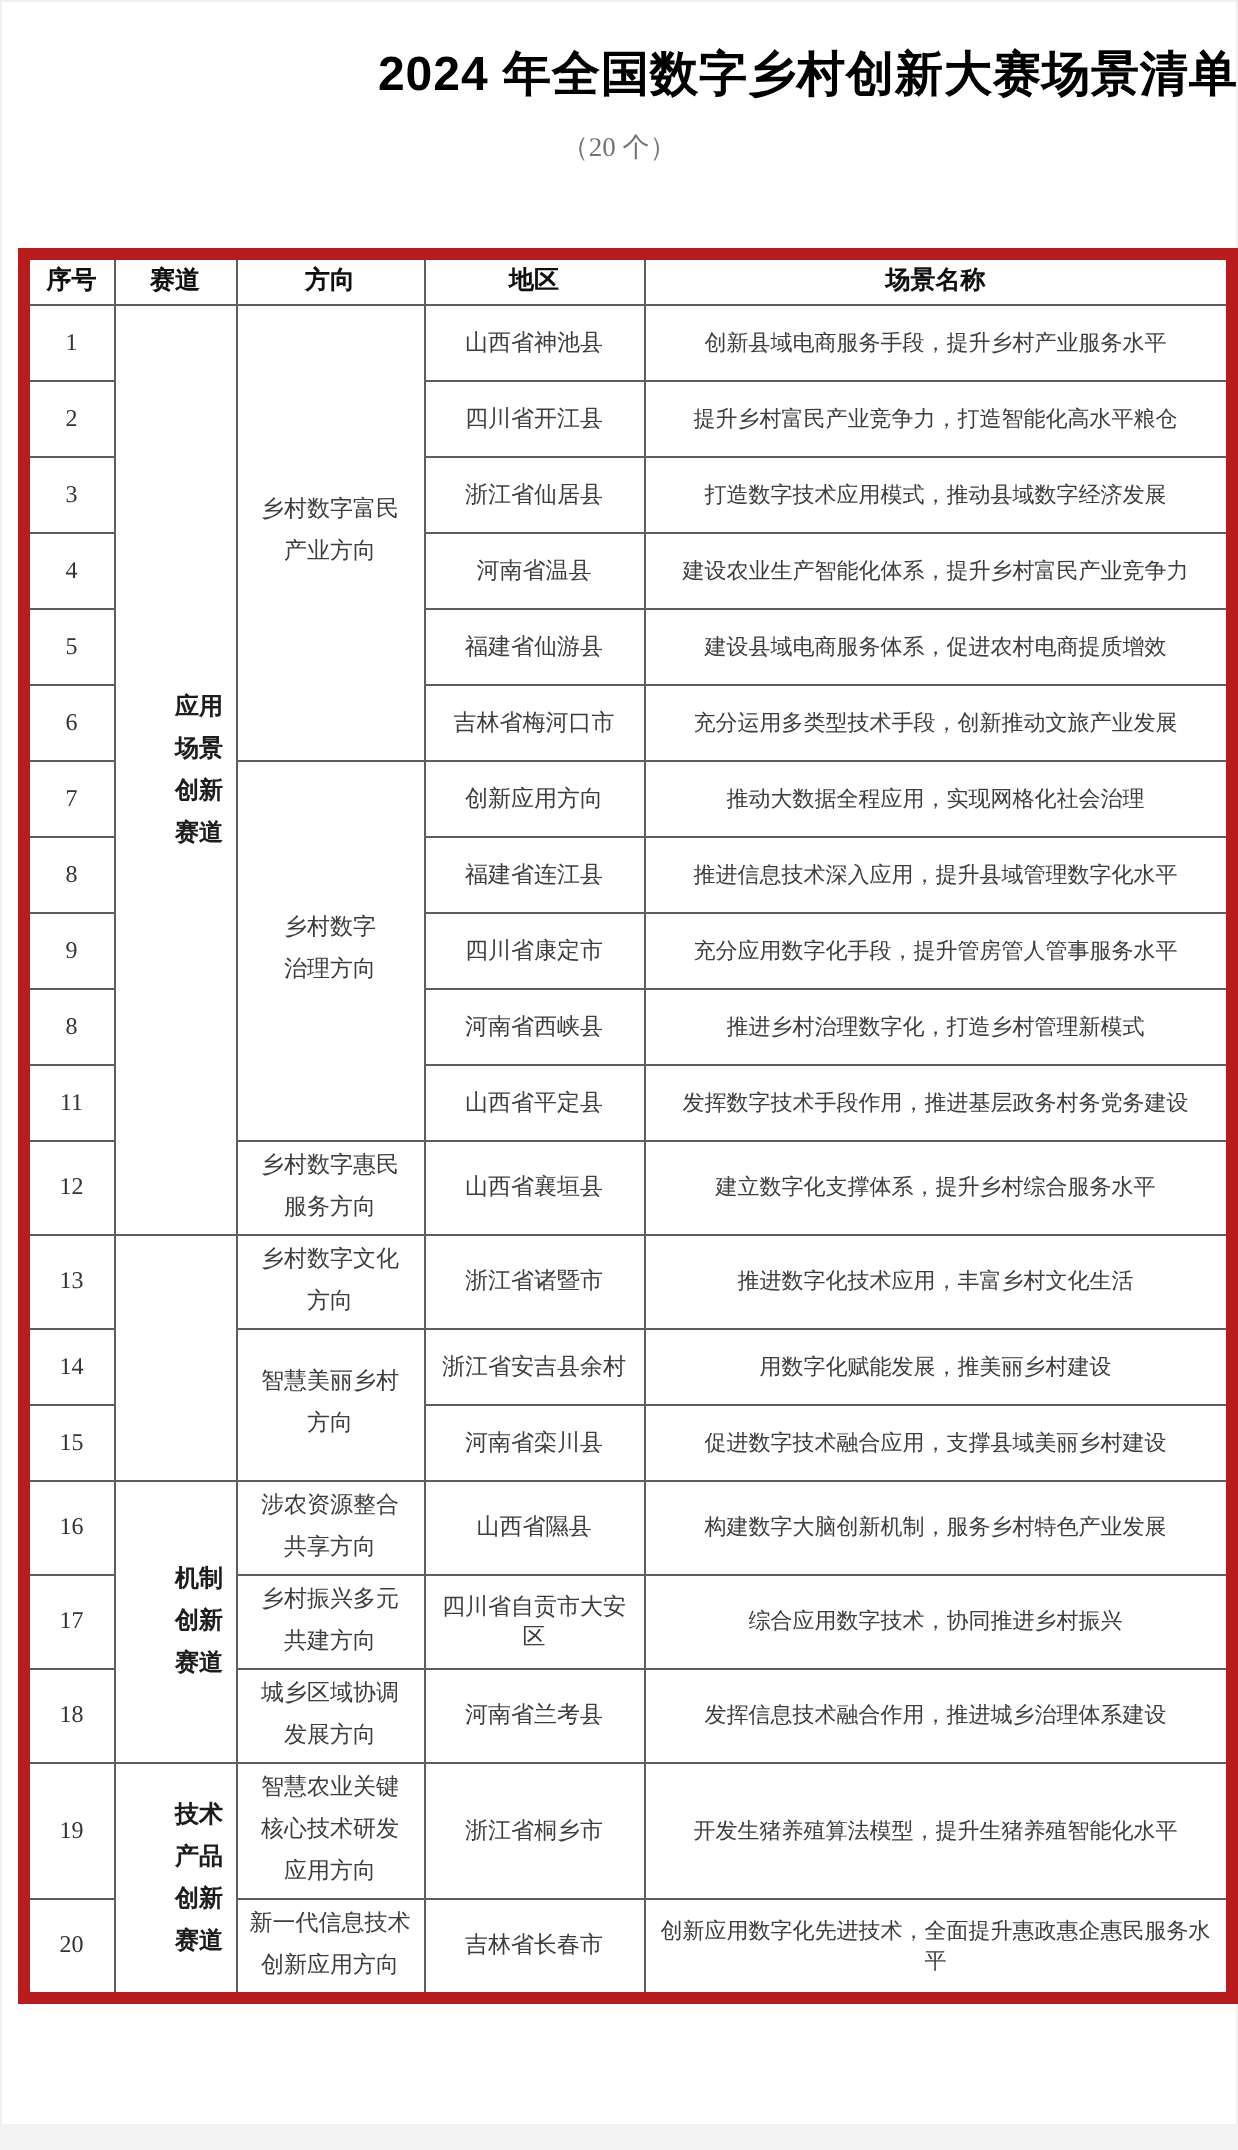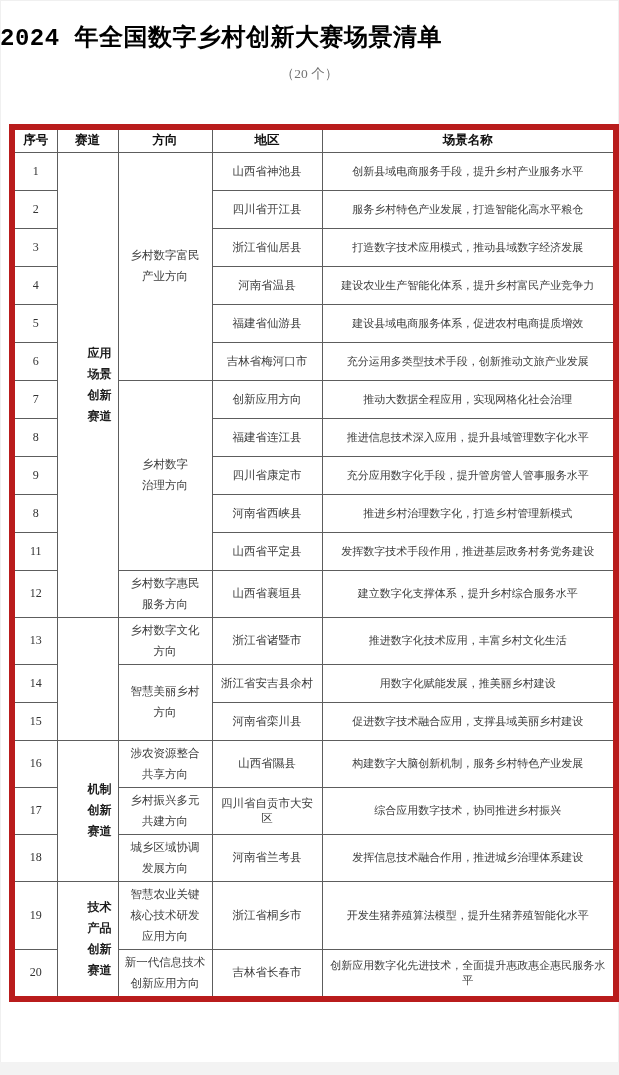--- a/index.html
+++ b/index.html
@@ -11,22 +11,22 @@
     position: relative;
     width: 619px;
     height: 1075px;
     background: #ffffff;
     overflow: hidden;
     font-family: "Liberation Sans", "DejaVu Sans", sans-serif;
     box-shadow: inset 0 0 0 1px #f0f0f0;
   }
   .page-title {
     padding-top: 21px;
-    text-align: left;
-    font-family: Liberation Mono, monospace;
+    text-align: right;
+    font-family: Liberation Sans, sans-serif;
     font-weight: bold;
     font-size: 24px;
     letter-spacing: 0.5px;
     color: #000000;
   }
   .page-subtitle {
     margin-top: 12px;
     text-align: center;
     font-family: "Liberation Serif", "DejaVu Serif", serif;
     font-size: 13.5px;
@@ -122,21 +122,21 @@
           <td class="col-track" rowspan="12">应用场景
 创新赛道</td>
           <td class="col-direction" rowspan="6">乡村数字富民
 产业方向</td>
           <td class="col-region">山西省神池县</td>
           <td class="col-scenario">创新县域电商服务手段，提升乡村产业服务水平</td>
         </tr>
         <tr>
           <td class="col-no">2</td>
           <td class="col-region">四川省开江县</td>
-          <td class="col-scenario">服务乡村特色产业发展，打造智能化高水平粮仓</td>
+          <td class="col-scenario">提升乡村富民产业竞争力，打造智能化高水平粮仓</td>
         </tr>
         <tr>
           <td class="col-no">3</td>
           <td class="col-region">浙江省仙居县</td>
           <td class="col-scenario">打造数字技术应用模式，推动县域数字经济发展</td>
         </tr>
         <tr>
           <td class="col-no">4</td>
           <td class="col-region">河南省温县</td>
           <td class="col-scenario">建设农业生产智能化体系，提升乡村富民产业竞争力</td>

